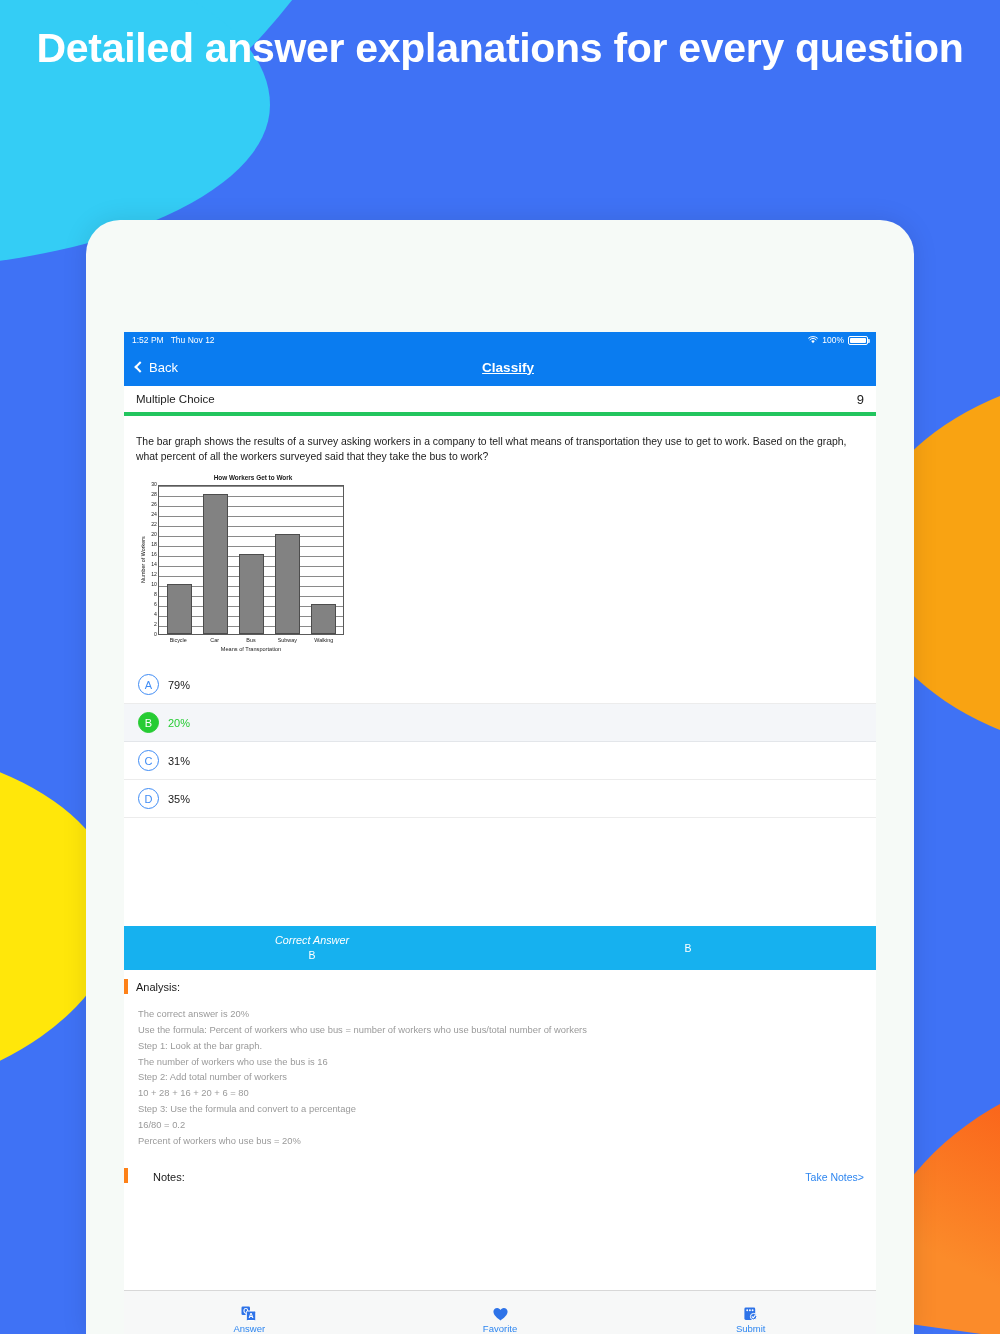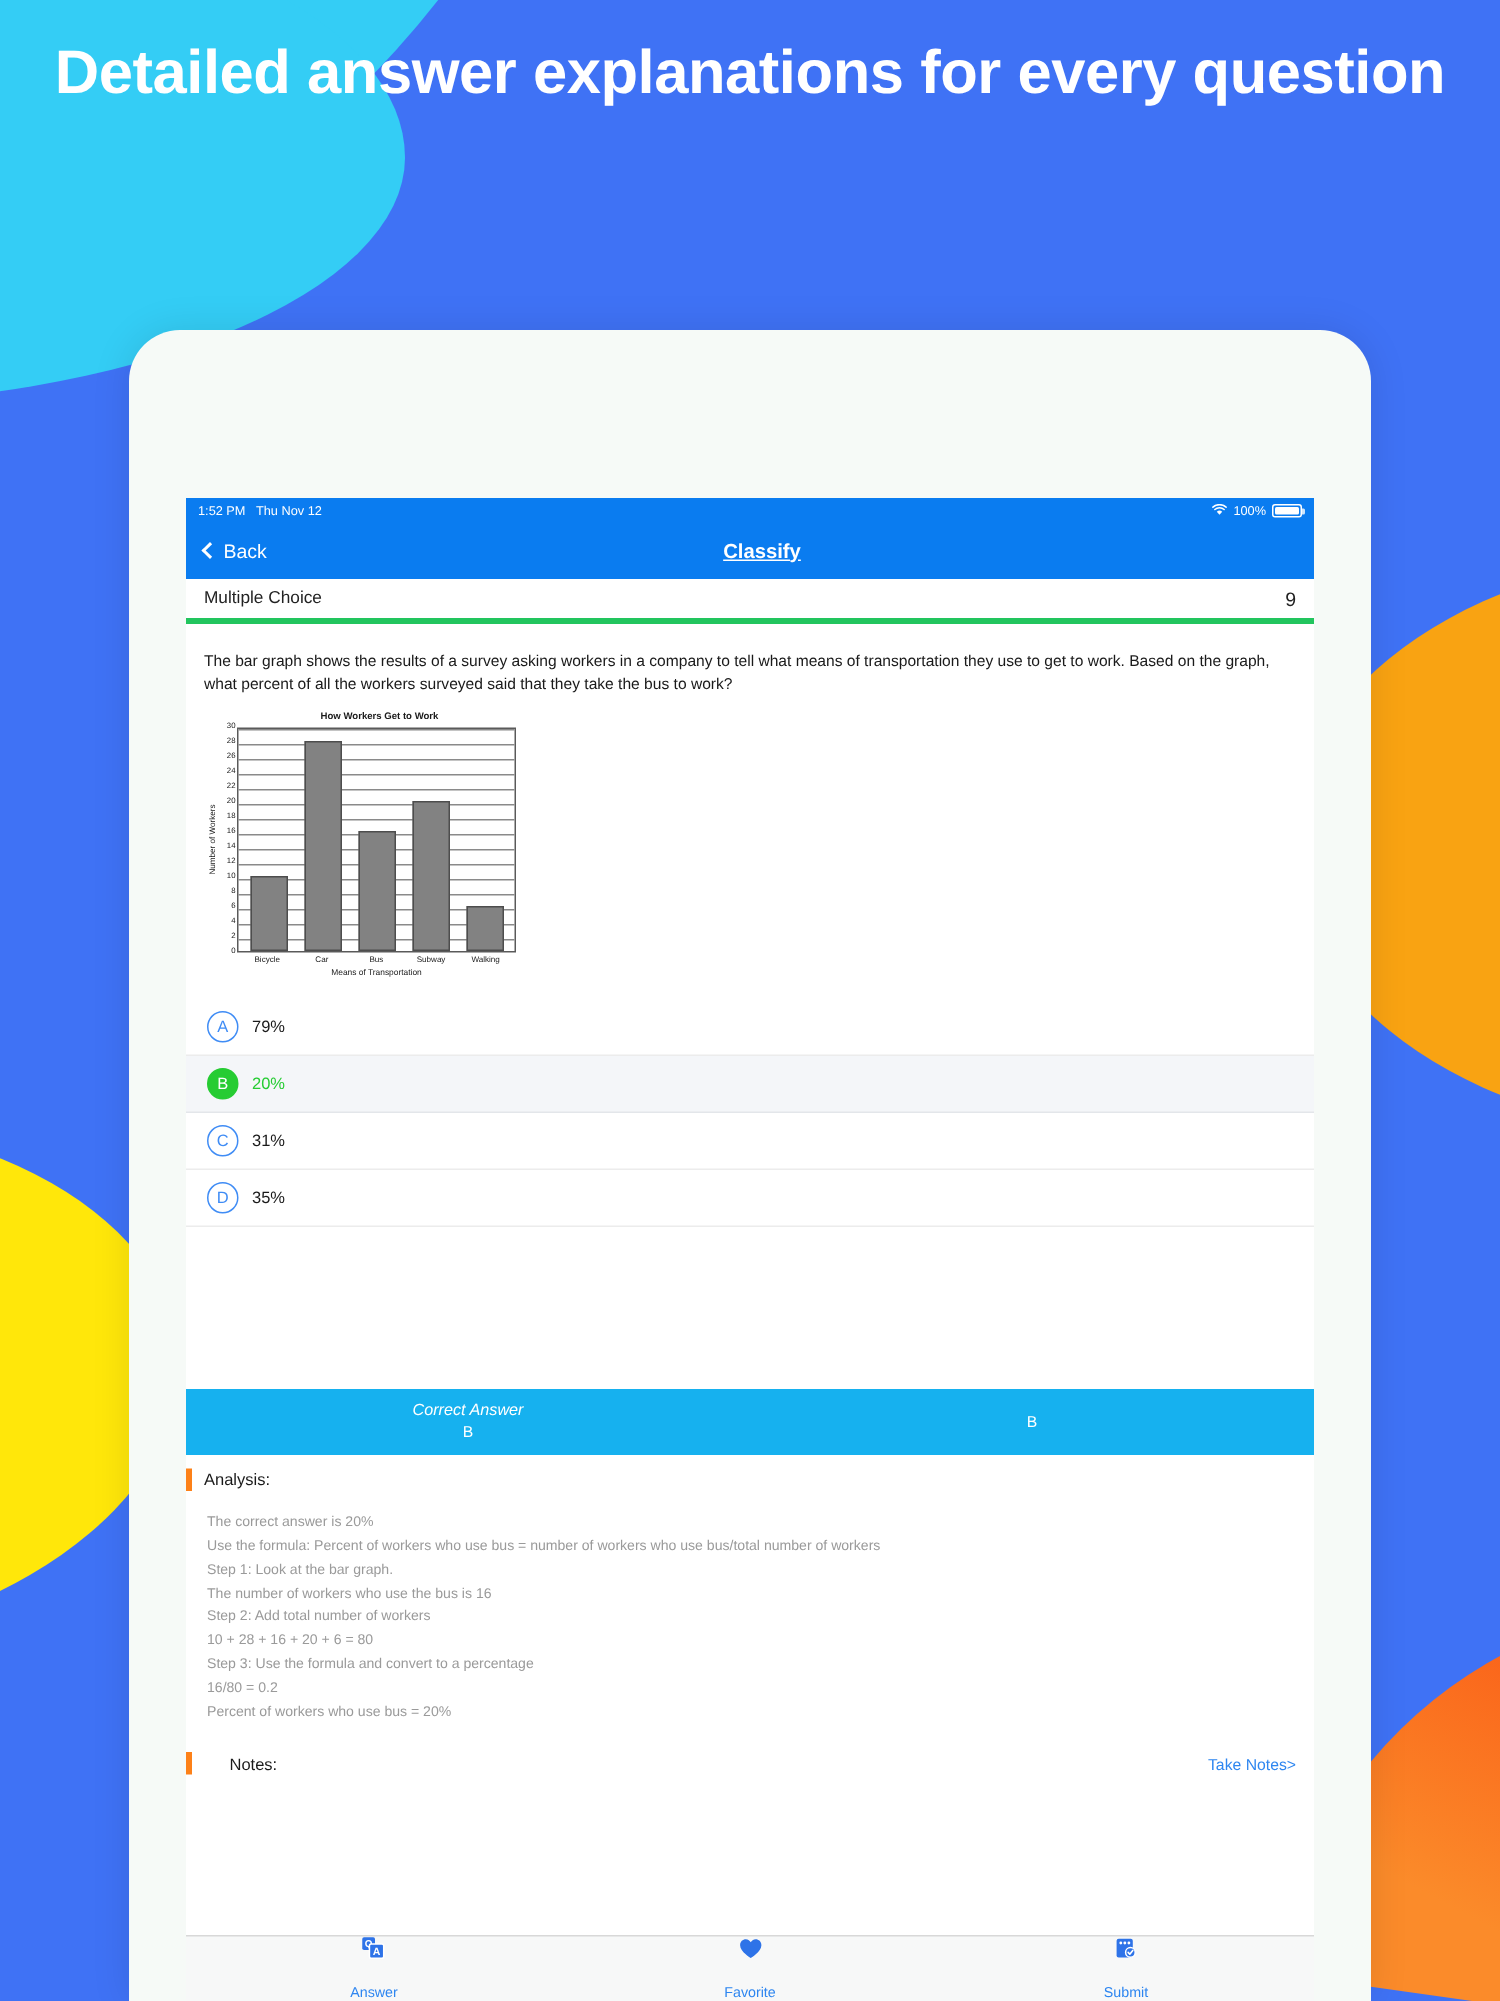--- a/index.html
+++ b/index.html
@@ -253,21 +253,21 @@
   .notes-blank { height: 54px; background: #ffffff; }
 
   
   .tabbar {
     position: absolute; left: 0; bottom: 0; width: 100%; height: 44px;
     background: #f7f8f8; border-top: 1px solid #d8d8d8;
     display: flex;
   }
   .tab {
     flex: 1; display: flex; flex-direction: column;
-    align-items: center; justify-content: space-between; gap: 0;
+    align-items: center; justify-content: flex-end; gap: 0;
     cursor: pointer;
   }
   .tab .lab { font-size: 9.5px; color: #2e86f0; }
   .tab-ico { width: 17px; height: 17px; }
 </style>
 </head>
 <body>
 
 <div class="bg">
   <div class="blob-cyan"></div>

